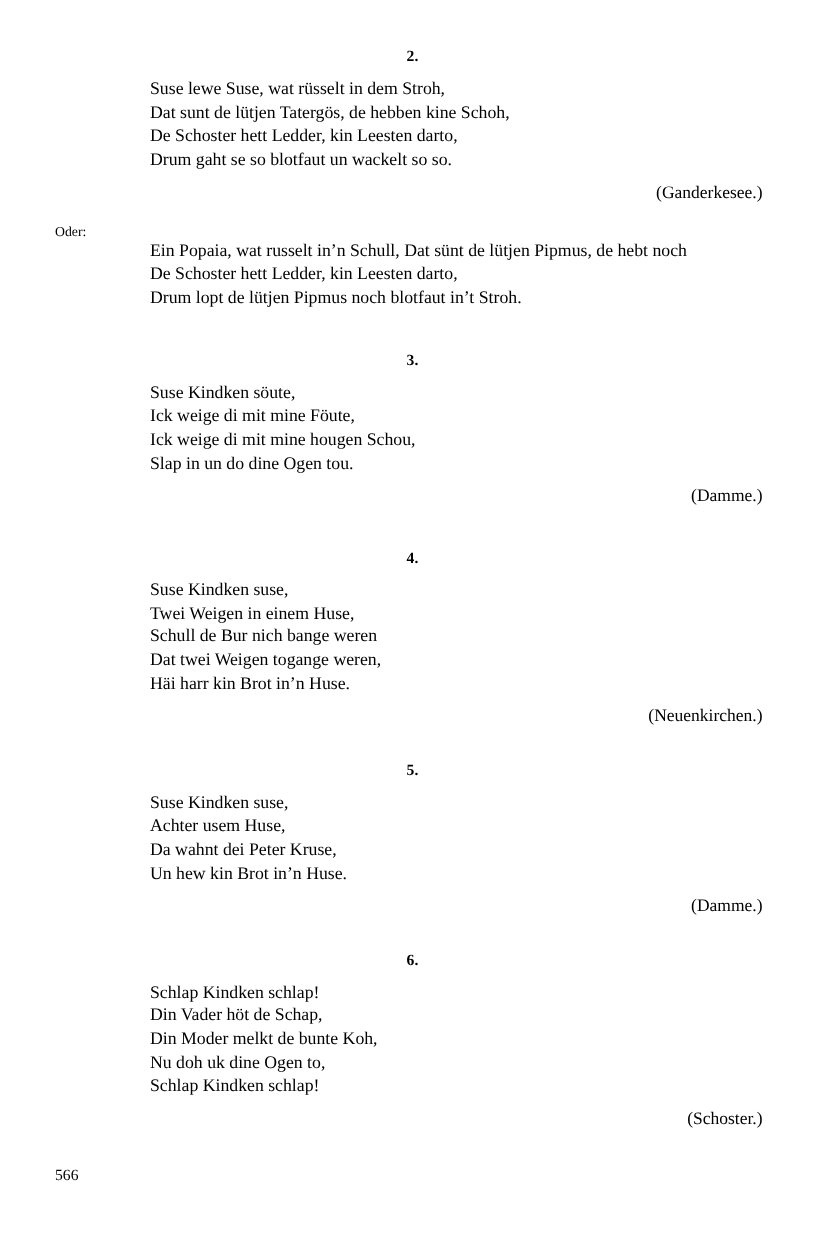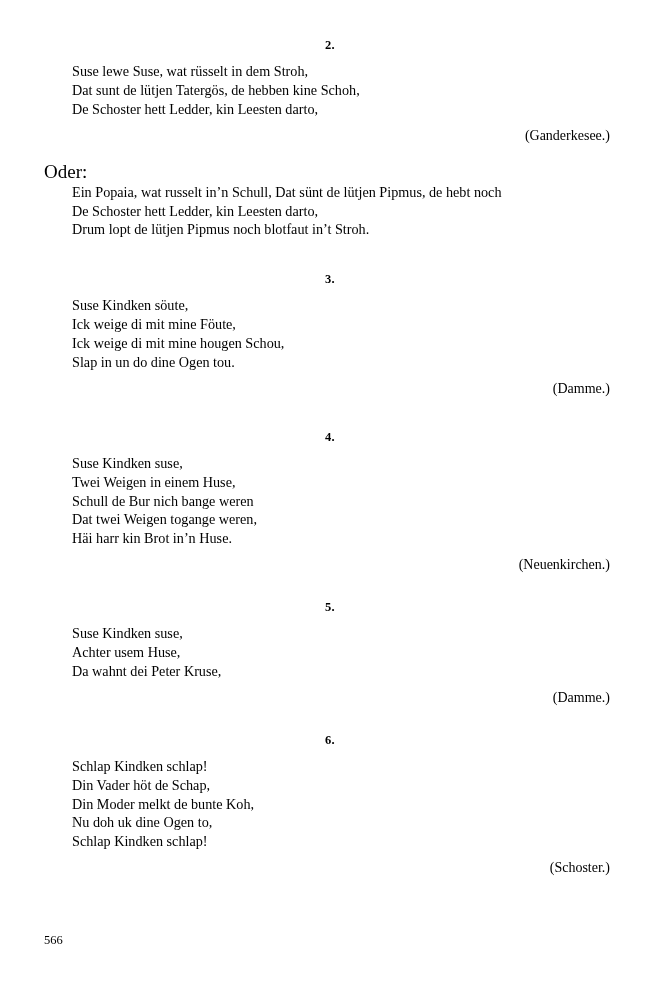--- a/index.html
+++ b/index.html
@@ -34,31 +34,32 @@
     letter-spacing: 0.2px;
   }
   .verse {
     margin: 0;
     padding-left: 28px;
     font-size: 14.2px;
     line-height: 1.33;
   }
   .verse .line {
     white-space: pre-wrap;
+    margin-left: 48px;
   }
   .verse .line.indent {
     padding-left: 22px;
   }
   .place {
     text-align: right;
     font-size: 14px;
     padding-right: 6px;
   }
   .oder {
-    font-size: 19px;
+    font-size: 11px;
     margin: 0;
     padding-left: 0;
   }
   .spacer-sm { height: 9px; }
   .spacer-md { height: 17px; }
   .spacer-lg { height: 27px; }
   .spacer-xl { height: 33px; }
   .page-number {
     position: absolute;
     left: 44px;
@@ -71,20 +72,21 @@
 
 <div class="page">
 
   <div class="song">
     <div class="song-number">2.</div>
     <div class="spacer-sm"></div>
     <div class="verse">
       <div class="line">Suse lewe Suse, wat rüsselt in dem Stroh,</div>
       <div class="line">Dat sunt de lütjen Tatergös, de hebben kine Schoh,</div>
       <div class="line">De Schoster hett Ledder, kin Leesten darto,</div>
+      <div class="line">Drum gaht se so blotfaut un wackelt so so.</div>
     </div>
     <div class="spacer-sm"></div>
     <div class="place">(Ganderkesee.)</div>
   </div>
 
   <div class="spacer-md"></div>
 
   <div class="song">
     <div class="oder">Oder:</div>
     <div class="verse">
@@ -127,20 +129,21 @@
 
   <div class="spacer-lg"></div>
 
   <div class="song">
     <div class="song-number">5.</div>
     <div class="spacer-sm"></div>
     <div class="verse">
       <div class="line">Suse Kindken suse,</div>
       <div class="line">Achter usem Huse,</div>
       <div class="line">Da wahnt dei Peter Kruse,</div>
+      <div class="line">Un hew kin Brot in’n Huse.</div>
     </div>
     <div class="spacer-sm"></div>
     <div class="place">(Damme.)</div>
   </div>
 
   <div class="spacer-lg"></div>
 
   <div class="song">
     <div class="song-number">6.</div>
     <div class="spacer-sm"></div>

